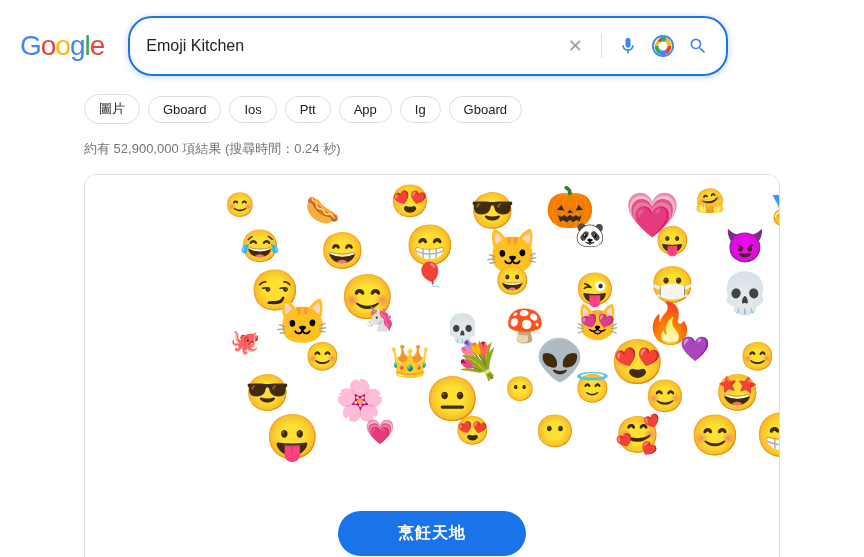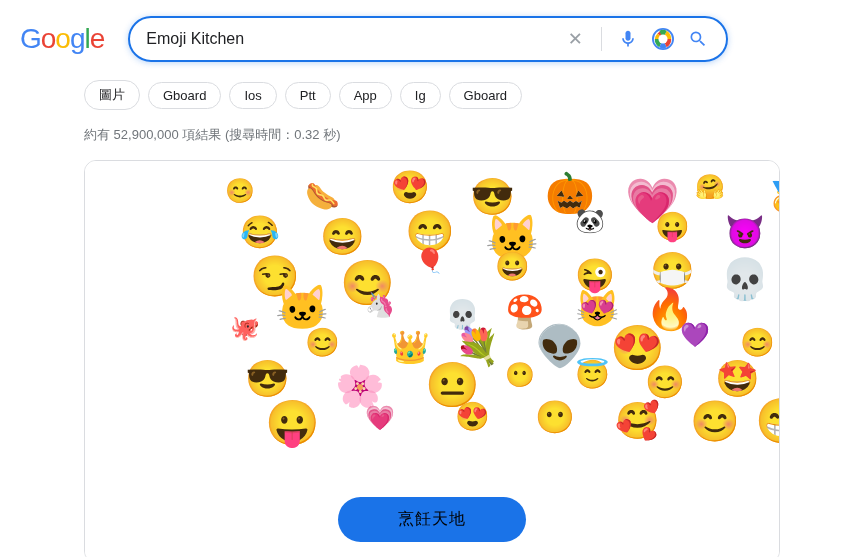--- a/index.html
+++ b/index.html
@@ -36,21 +36,21 @@
     .logo-e { color: #EA4335; }
 
     .search-box-wrapper {
       flex: 1;
       max-width: 600px;
       border: 2px solid #1a73e8;
       border-radius: 24px;
       display: flex;
       align-items: center;
       padding: 8px 16px;
-      height: 46px;
+      height: 60px;
       box-shadow: 0 1px 6px rgba(26,115,232,0.3);
     }
 
     .search-input {
       flex: 1;
       border: none;
       outline: none;
       font-size: 16px;
       color: #202124;
       background: transparent;
@@ -149,28 +149,29 @@
     
     .cta-area {
       display: flex;
       justify-content: center;
       padding: 16px 0 20px 0;
       background: #fff;
     }
 
     .cta-btn {
       background: #1a73e8;
-      color: #000000;
+      color: #ffffff;
       border: none;
       border-radius: 24px;
       padding: 12px 60px;
       font-size: 16px;
       cursor: pointer;
       font-family: Arial, sans-serif;
       letter-spacing: 1px;
+      font-weight: bold;
     }
   </style>
 </head>
 <body>
 
 <div class="header">
 
   <div class="google-logo">
     <span class="logo-g">G</span>
       <span class="logo-o1">o</span>
@@ -219,21 +220,21 @@
   <a class="chip">圖片</a>
   <a class="chip">Gboard</a>
   <a class="chip">Ios</a>
   <a class="chip">Ptt</a>
   <a class="chip">App</a>
   <a class="chip">Ig</a>
   <a class="chip">Gboard</a>
 </div>
 
 <div class="result-count">
-  <span>約有 52,900,000 項結果 (搜尋時間：0.32 秒)</span>
+  <span>約有 52,900,000 項結果 (搜尋時間：0.24 秒)</span>
 </div>
 
 <div class="main-card">
   <div class="emoji-collage" id="emoji-container">
 
   <span class="emoji" style="top: 18px; left: 140px; font-size: 24px;">😊</span>
       <span class="emoji" style="top: 22px; left: 220px; font-size: 28px;">🌭</span>
       <span class="emoji" style="top: 10px; left: 305px; font-size: 32px;">😍</span>
       <span class="emoji" style="top: 18px; left: 385px; font-size: 36px;">😎</span>
       <span class="emoji" style="top: 12px; left: 460px; font-size: 40px;">🎃</span>

